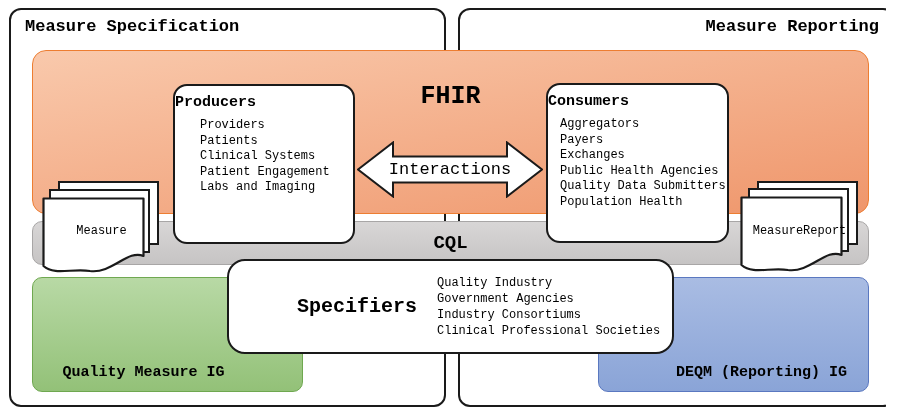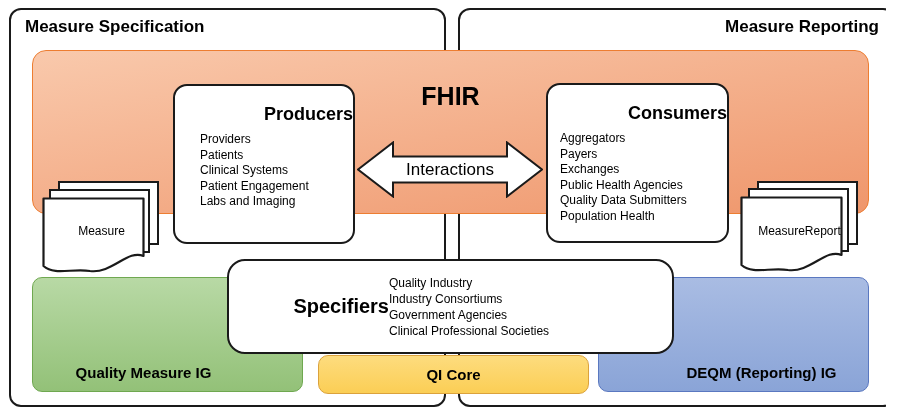--- a/index.html
+++ b/index.html
@@ -1,18 +1,18 @@
 <!DOCTYPE html>
 <html><head>
 <meta charset="utf-8">
 <style>
   html,body{margin:0;padding:0;background:#fff;}
   #canvas{
     position:relative;width:878px;height:418px;background:#fff;
-    font-family:Liberation Sans, sans-serif;color:#000;overflow:hidden;padding-left:8px;
+    font-family:Liberation Mono, monospace;color:#000;overflow:hidden;padding-left:8px;
   }
   .abs{position:absolute;}
   
   .panel{
     position:absolute;top:8px;width:437px;height:399px;background:#fff;
     border:2px solid #1a1a1a;border-radius:12px;box-sizing:border-box;
   }
   .panel-title{font-size:17px;font-weight:bold;padding:7px 14px;}
   .panel-title.right{text-align:right;}
   
@@ -37,29 +37,29 @@
       border:1px solid #6FA850;background:linear-gradient(#b8d9a5,#93c178);padding-right:48px;}
   .ig.gold{left:318px;top:355px;width:271px;height:39px;align-items:center;
       border:1px solid #DBA23C;background:linear-gradient(#fddc7e,#fbce55);}
   .ig.blue{left:598px;top:277px;width:271px;height:115px;
       border:1px solid #5A78C0;background:linear-gradient(#a9bce3,#8aa4d7);padding-left:56px;}
   
   .card{
     position:absolute;background:#fff;border:2px solid #1a1a1a;border-radius:14px;
     box-sizing:border-box;
   }
-  .card-title{font-size:18px;font-weight:bold;text-align:right;margin-top:18px;}
+  .card-title{font-size:15px;font-weight:bold;text-align:left;margin-top:8px;}
   .card-list{font-size:12px;line-height:15.6px;margin-top:7px;}
   .producers{left:173px;top:84px;width:182px;height:160px;}
   .producers .card-list{margin-left:25px;}
   .consumers{left:546px;top:83px;width:183px;height:160px;}
   .consumers .card-list{margin-left:12px;}
   .specifiers{left:227px;top:259px;width:447px;height:95px;border-radius:18px;
       display:flex;flex-direction:row;align-items:center;}
-  .specifiers-title{width:160px;text-align:right;font-size:20px;font-weight:bold;flex:0 0 160px;}
+  .specifiers-title{width:160px;text-align:center;font-size:20px;font-weight:bold;flex:0 0 160px;margin-left:48px;}
   .specifiers .spec-list{font-size:12px;line-height:16px;}
   
   .page{position:absolute;width:101px;height:64px;background:#fff;
       border:2px solid #1a1a1a;box-sizing:border-box;}
   .doc-svg{position:absolute;width:103px;height:80px;}
   .doc-label{position:absolute;width:103px;text-align:center;font-size:12px;margin-left:8px;}
   
   .arrow-wrap{left:357px;top:141px;width:186px;height:57px;}
   .arrow-text{position:absolute;left:0;top:0;width:186px;height:57px;display:flex;
       align-items:center;justify-content:center;font-size:17px;}
@@ -72,23 +72,23 @@
   <div class="panel" style="left:9px;">
     <div class="panel-title">Measure Specification</div>
   </div>
   <div class="panel" style="left:458px;">
     <div class="panel-title right">Measure Reporting</div>
   </div>
 
   <div class="abs fhir-box"></div>
   <div class="abs fhir-label">FHIR</div>
 
+  <div class="abs cql-bar">CQL</div>
 
   <div class="abs ig tall green">Quality Measure IG</div>
-  <div class="abs ig gold">QI Core</div>
   <div class="abs ig tall blue">DEQM (Reporting) IG</div>
 
   <div class="page" style="left:58px;top:181px;"></div>
   <div class="page" style="left:49px;top:189px;"></div>
   <svg class="doc-svg" style="left:42px;top:197px;" viewBox="0 0 103 80">
     <path d="M1.5,1.5 H101.5 V59 C 86,52 70,77 48,74 C 30,71 13,79 1.5,69 Z" fill="#ffffff" stroke="#1a1a1a" stroke-width="2.2" stroke-linejoin="round"></path>
   </svg>
   <div class="doc-label" style="left:42px;top:224px;">Measure</div>
 
   <div class="page" style="left:757px;top:181px;"></div>
@@ -125,19 +125,19 @@
     <svg width="186" height="57" viewBox="0 0 186 57">
       <polygon points="1,28.5 36,1.5 36,15.5 150,15.5 150,1.5 185,28.5 150,55.5 150,41.5 36,41.5 36,55.5" fill="#ffffff" stroke="#1a1a1a" stroke-width="2" stroke-linejoin="miter"></polygon>
     </svg>
     <div class="arrow-text">Interactions</div>
   </div>
 
   <div class="card specifiers">
     <div class="specifiers-title">Specifiers</div>
     <div class="spec-list">
         <div>Quality Industry</div>
+        <div>Government Agencies</div>
         <div>Industry Consortiums</div>
-        <div>Government Agencies</div>
         <div>Clinical Professional Societies</div>
       </div>
   </div>
 
 </div>
 
 </body></html>

